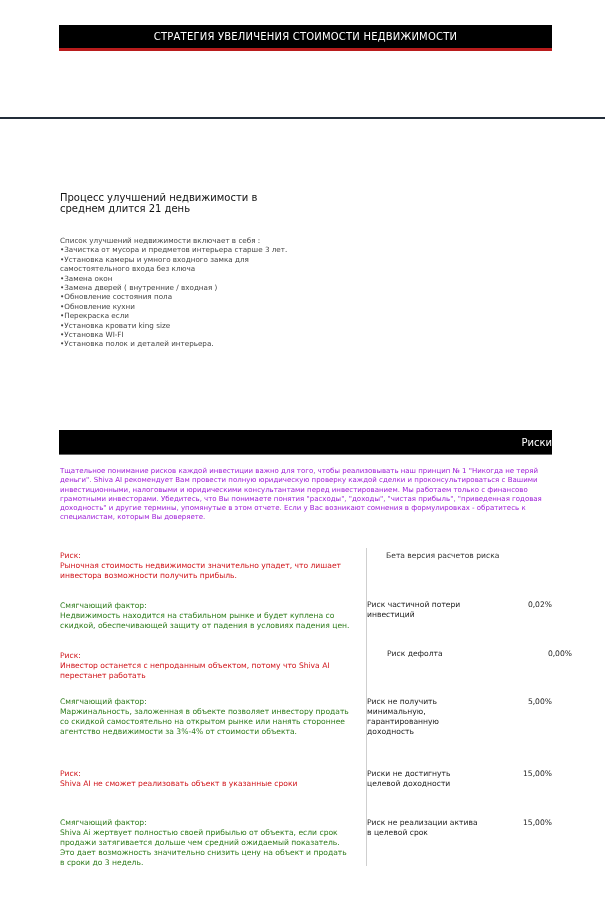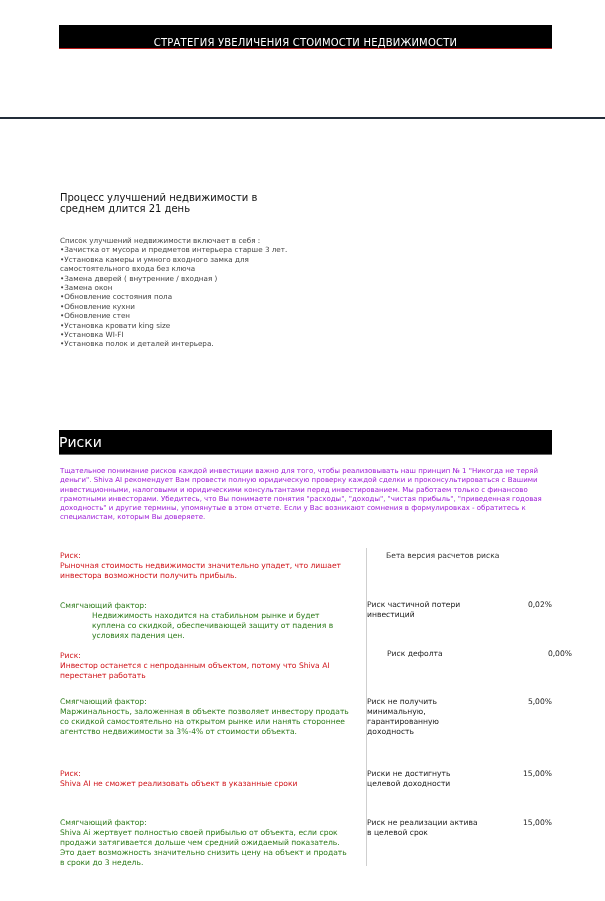--- a/index.html
+++ b/index.html
@@ -3,41 +3,41 @@
   <meta charset="utf-8">
   <style>
     html, body { margin: 0; padding: 0; background: #ffffff; }
     body {
       width: 605px; height: 901px; position: relative; overflow: hidden;
       font-family: "DejaVu Sans", sans-serif; color: #222;
     }
     .title-bar {
       position: absolute; left: 59px; top: 25px; width: 493px; height: 23px;
       background: #000; color: #fff; font-size: 10px; letter-spacing: 0.2px;
-      display: flex; align-items: flex-end; justify-content: center;
-      border-bottom: 1px solid #b91c1c;
+      display: flex; align-items: center; justify-content: center;
+      border-bottom: 3px solid #b91c1c;
     }
     .top-rule {
       position: absolute; left: 0; top: 117px; width: 605px; height: 2px; background: #232d39;
     }
     .heading {
       position: absolute; left: 60px; top: 192px; width: 240px;
       font-size: 10px; line-height: 11px; color: #111;
     }
     .list-block {
       position: absolute; left: 60px; top: 236px; width: 260px;
       font-size: 7.2px; line-height: 9.4px; color: #444;
     }
     .list-block .intro { margin: 0; }
     .list-block ul { list-style: none; margin: 0; padding: 0; }
     .list-block li::before { content: "\2022 "; }
     .section-bar {
       position: absolute; left: 59px; top: 430px; width: 493px; height: 24px;
-      background: #000; color: #fff; font-size: 14px;
-      display: flex; align-items: center; justify-content: flex-start;
+      background: #000; color: #fff; font-size: 10px;
+      display: flex; align-items: center; justify-content: flex-end;
       border-bottom: 1px solid #666;
     }
     .disclaimer {
       position: absolute; left: 60px; top: 467px; width: 495px;
       font-size: 7px; line-height: 9.3px; color: #9b17d6;
     }
     .risk-col { position: absolute; left: 60px; width: 292px; font-size: 7.6px; line-height: 10px; }
     .risk { color: #d0141a; }
     .mit { color: #2e7b1b; }
     .vline { position: absolute; left: 366px; top: 548px; width: 1px; height: 318px; background: #cfcfcf; }
@@ -56,44 +56,44 @@
 </div>
 <div class="top-rule"></div>
 
 <div class="heading">Процесс улучшений недвижимости в среднем длится 21 день</div>
 
 <div class="list-block">
   <p class="intro">Список улучшений недвижимости включает в себя :</p>
   <ul>
     <li>Зачистка от мусора и предметов интерьера старше 3 лет.</li>
     <li>Установка камеры и умного входного замка для самостоятельного входа без ключа</li>
+    <li>Замена окон</li>
     <li>Замена дверей ( внутренние / входная )</li>
-    <li>Замена окон</li>
     <li>Обновление состояния пола</li>
     <li>Обновление кухни</li>
-    <li>Обновление стен</li>
+    <li>Перекраска если</li>
     <li>Установка кровати king size</li>
     <li>Установка WI-FI</li>
     <li>Установка полок и деталей интерьера.</li>
   </ul>
 </div>
 
 <div class="section-bar">
   <span>Риски</span>
 </div>
 
 <div class="disclaimer" style="color: rgb(155, 23, 214);">Тщательное понимание рисков каждой инвестиции важно для того, чтобы реализовывать наш принцип № 1 "Никогда не теряй деньги". Shiva AI рекомендует Вам провести полную юридическую проверку каждой сделки и проконсультироваться с Вашими инвестиционными, налоговыми и юридическими консультантами перед инвестированием. Мы работаем только с финансово грамотными инвесторами. Убедитесь, что Вы понимаете понятия "расходы", "доходы", "чистая прибыль", "приведенная годовая доходность" и другие термины, упомянутые в этом отчете. Если у Вас возникают сомнения в формулировках - обратитесь к специалистам, которым Вы доверяете.</div>
 
 <div class="risk-col" style="top:551px;">
   <div class="risk" style="color: rgb(208, 20, 26);">Риск:</div>
   <div class="risk" style="color: rgb(208, 20, 26);">Рыночная стоимость недвижимости значительно упадет, что лишает инвестора возможности получить прибыль.</div>
 </div>
 <div class="risk-col" style="top:601px;">
   <div class="mit" style="color: rgb(46, 123, 27);">Смягчающий фактор:</div>
-  <div class="mit" style="color: rgb(46, 123, 27); margin-left: 32px;">Недвижимость находится на стабильном рынке и будет куплена со скидкой, обеспечивающей защиту от падения в условиях падения цен.</div>
+  <div class="mit" style="color: rgb(46, 123, 27);">Недвижимость находится на стабильном рынке и будет куплена со скидкой, обеспечивающей защиту от падения в условиях падения цен.</div>
 </div>
 
 <div class="risk-col" style="top:651px;">
   <div class="risk" style="color: rgb(208, 20, 26);">Риск:</div>
   <div class="risk" style="color: rgb(208, 20, 26);">Инвестор останется с непроданным объектом, потому что Shiva AI перестанет работать</div>
 </div>
 <div class="risk-col" style="top:697px;">
   <div class="mit" style="color: rgb(46, 123, 27);">Смягчающий фактор:</div>
   <div class="mit" style="color: rgb(46, 123, 27);">Маржинальность, заложенная в объекте позволяет инвестору продать со скидкой самостоятельно на открытом рынке или нанять стороннее агентство недвижимости за 3%-4% от стоимости объекта.</div>
 </div>

